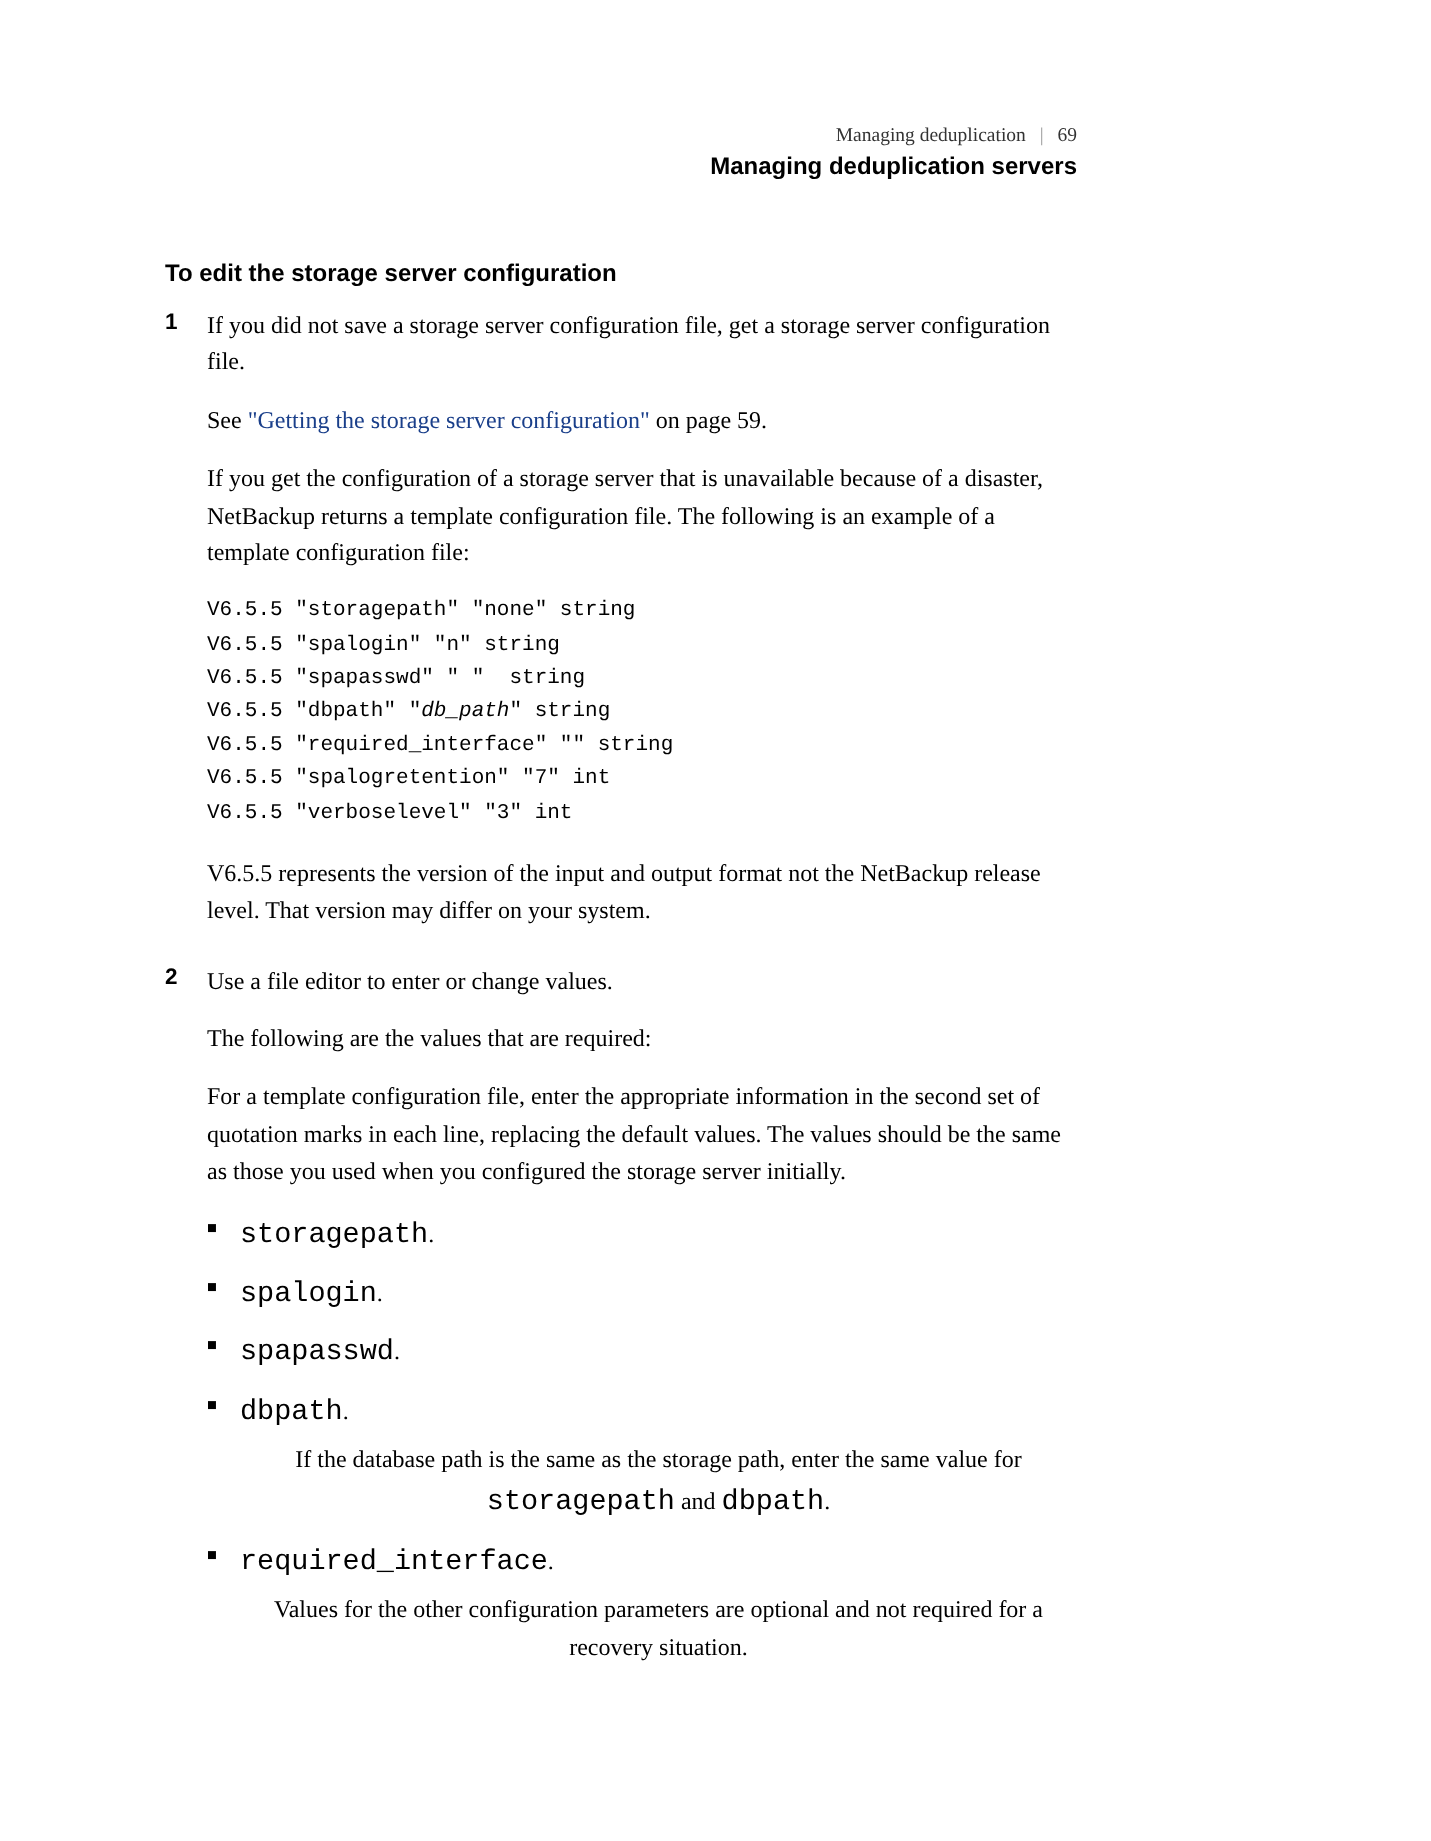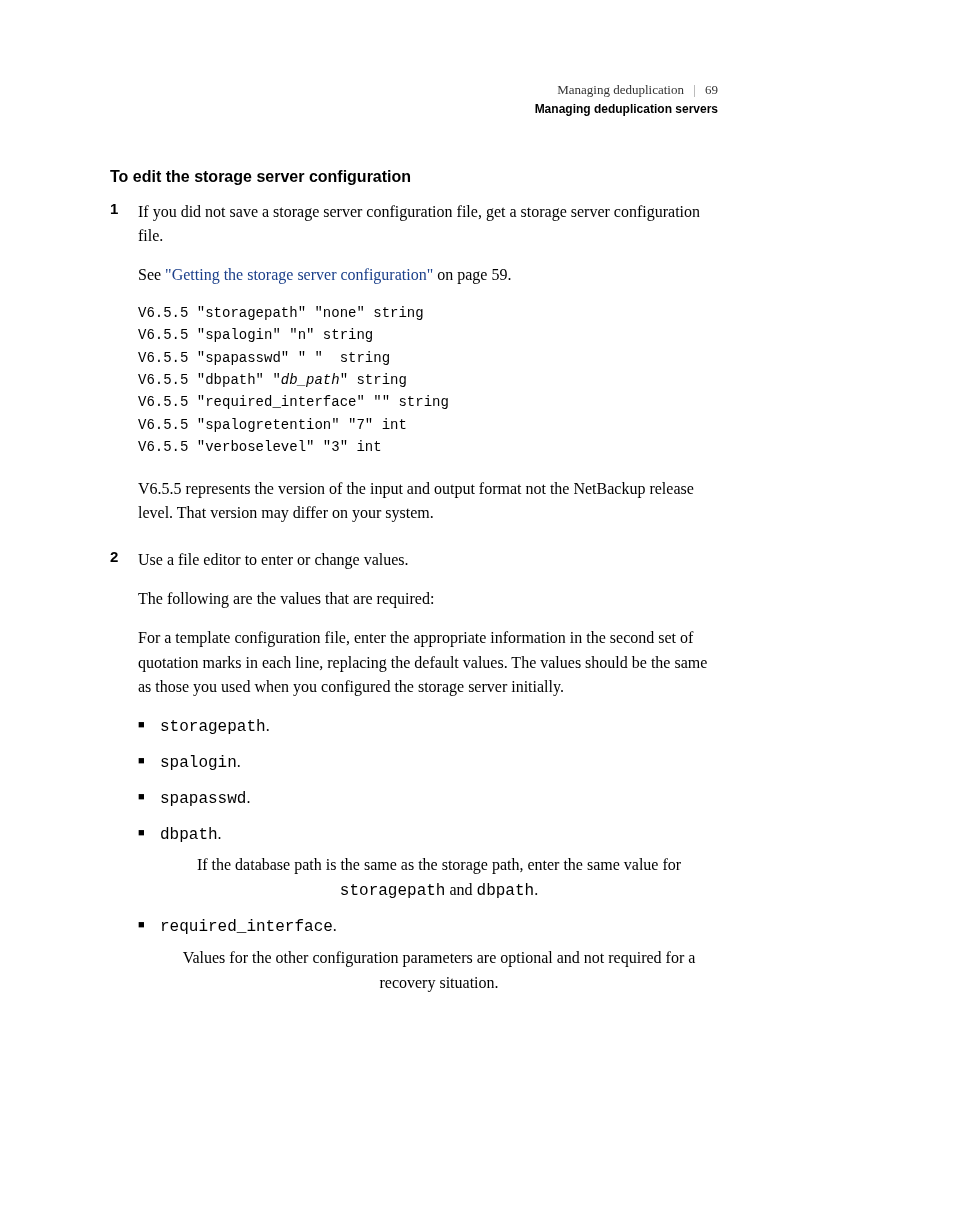--- a/index.html
+++ b/index.html
@@ -28,21 +28,21 @@
   .header-divider {
     color: #999;
     padding: 0 6px;
   }
   .header-pagenum {
     color: #333;
   }
   .header-line2 {
     font-family: Arial, Helvetica, sans-serif;
     font-weight: bold;
-    font-size: 12px;
+    font-size: 16px;
     color: #000;
   }
   .section-title {
     font-family: Arial, Helvetica, sans-serif;
     font-weight: bold;
     font-size: 16px;
     margin-bottom: 14px;
   }
   .step {
     display: flex;
@@ -90,21 +90,21 @@
   }
   .bullet-list li::before {
     content: "■";
     position: absolute;
     left: 0;
     top: 2px;
     font-size: 11px;
   }
   .mono {
     font-family: 'Courier New', Courier, monospace;
-    font-size: 16px;
+    font-size: 19px;
   }
   .sub-p {
     margin: 6px 0 0 0;
     text-align: center;
   }
 </style>
 </head>
 <body>
 
 <div class="page">
@@ -120,20 +120,21 @@
 
   <div class="section-title">To edit the storage server configuration</div>
 
   <div class="step">
     <div class="step-number">1</div>
     <div class="step-content">
       <p>If you did not save a storage server configuration file, get a storage server configuration file.</p>
       <p>
         <span>See </span><span class="link">"Getting the storage server configuration"</span><span> on page 59.</span>
       </p>
+      <p>If you get the configuration of a storage server that is unavailable because of a disaster, NetBackup returns a template configuration file. The following is an example of a template configuration file:</p>
       <div class="code-block"><span>V6.5.5 "storagepath" "none" string</span>
 <span>V6.5.5 "spalogin" "n" string</span>
 <span>V6.5.5 "spapasswd" " "  string</span>
 <span>V6.5.5 "dbpath" "</span><span class="italic">db_path</span><span>" string</span>
 <span>V6.5.5 "required_interface" "" string</span>
 <span>V6.5.5 "spalogretention" "7" int</span>
 <span>V6.5.5 "verboselevel" "3" int</span></div>
       <p>V6.5.5 represents the version of the input and output format not the NetBackup release level. That version may differ on your system.</p>
     </div>
   </div>

